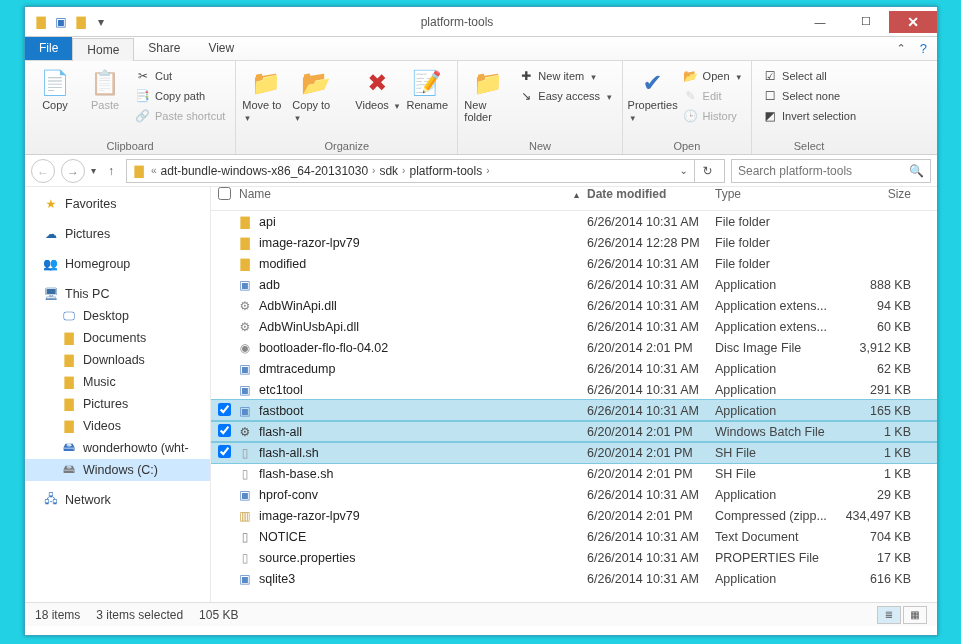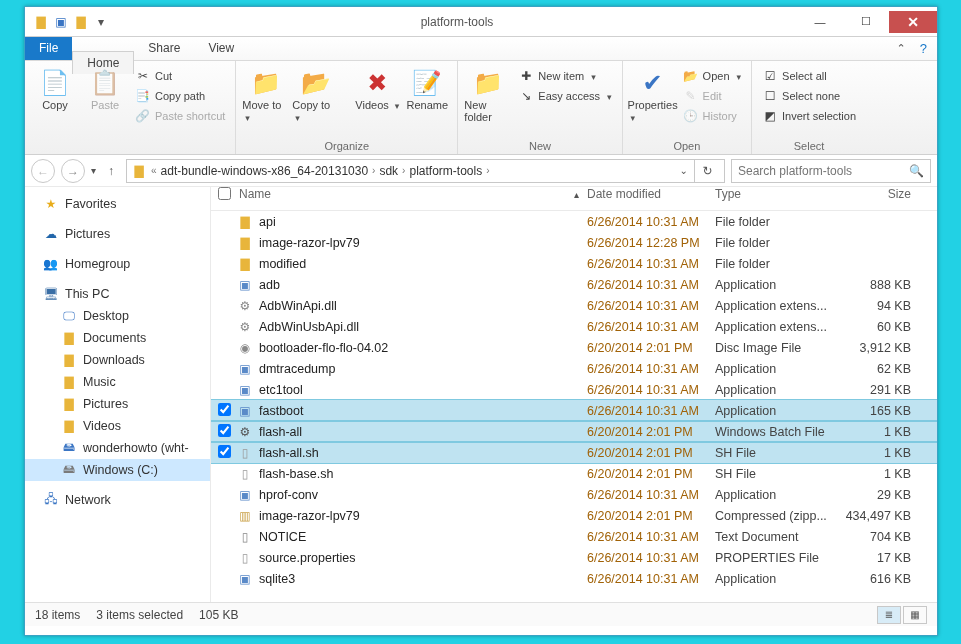--- a/index.html
+++ b/index.html
@@ -8,21 +8,21 @@
   .titlebar { height: 30px; background: #fff; display: flex; align-items: center; border-bottom: 1px solid #d0d0d0; }
   .qat { display:flex; align-items:center; gap:4px; padding:0 8px; }
   .qat-icon { width:16px; height:16px; display:flex; align-items:center; justify-content:center; font-size:12px; color:#555;}
   .title-text { flex:1; text-align:center; font-size:12px; color:#555; }
   .winbtns { display:flex; }
   .winbtn { width:46px; height:22px; display:flex; align-items:center; justify-content:center; font-size:11px; color:#333; }
   .winbtn.close { background:#c8504f; color:#fff; width:48px; font-size:14px; font-weight:bold;}
   .menubar { height:24px; display:flex; align-items:stretch; font-size:12px; border-bottom:1px solid #dadada; background: linear-gradient(#fff,#f8f8f8);}
   .menu-item { padding:4px 14px 8px; color:#444; cursor:default; }
   .file-tab { background:#1979ca; color:#fff; }
-  .home-tab { background:#f4f4f4; border-top:1px solid #d0d0d0; border-left:1px solid #d0d0d0; border-right:1px solid #d0d0d0; position:relative; top:14px; }
+  .home-tab { background:#f4f4f4; border-top:1px solid #d0d0d0; border-left:1px solid #d0d0d0; border-right:1px solid #d0d0d0; position:relative; top:1px; }
   .menu-right { margin-left:auto; display:flex; align-items:center; gap:14px; padding-right:10px; color:#1979ca;}
   .ribbon { height:94px; background:linear-gradient(#fdfdfd,#f0f0f0); border-bottom:1px solid #d0d0d0; display:flex;}
   .group { border-right:1px solid #dcdcdc; display:flex; flex-direction:column; padding:2px 6px 0;}
   .group-body { flex:1; display:flex; align-items:flex-start; gap:2px;}
   .group-label { text-align:center; font-size:11px; color:#6a6a6a; padding-bottom:2px;}
   .big-btn { display:flex; flex-direction:column; align-items:center; justify-content:flex-start; width:48px; padding-top:4px; font-size:11px; color:#444; height:76px;}
   .big-btn.disabled { color:#aaa; }
   .big-ico { width:32px; height:32px; display:flex; align-items:center; justify-content:center; font-size:24px;}
   .small-stack { display:flex; flex-direction:column; gap:2px; padding-top:4px; font-size:11px; color:#444;}
   .small-row { display:flex; align-items:center; gap:4px; padding:1px 4px;}
@@ -51,32 +51,32 @@
   .fav { color:#e8ac1a; }
   .cloud { color:#2266aa; }
   .pc { color:#3a6ea5; }
   .fld { color:#e8b53b; }
   .disk { color:#7a7a7a; }
   .list-area { flex:1; display:flex; flex-direction:column; }
   .cols { display:flex; align-items:flex-start; height:24px; border-bottom:1px solid #eaeaea; font-size:12px; color:#666;}
   .col-check { width:26px; text-align:center;}
   .col-name { flex:1; padding-left:2px; display:flex; align-items:center; gap:90px;}
   .sort-arrow { color:#555; font-size:10px; margin-left:auto; margin-right:8px;}
-  .col-date { width:128px; }
+  .col-date { width:128px;font-weight:bold; }
   .col-type { width:128px; }
   .col-size { width:76px; text-align:right; padding-right:8px;}
   .col-scroll { width:18px; }
   .rows { flex:1; overflow:auto; font-size:12.5px; }
   .row { display:flex; align-items:center; height:21px; padding-left:0;}
   .row.selected { background:#bfe3f1; outline:1px solid #7fc9e0;}
   .r-check { width:26px; text-align:center; }
   .r-check input { visibility:hidden; }
   .row:hover .r-check input, .row.selected .r-check input { visibility:visible; }
   .r-name { flex:1; display:flex; align-items:center; gap:6px; color:#222; }
-  .r-date { width:128px; color:#a16207; }
+  .r-date { width:128px; color:#404040; }
   .r-type { width:128px; color:#444; overflow:hidden; text-overflow:ellipsis; white-space:nowrap;}
   .r-size { width:76px; text-align:right; padding-right:8px; color:#444;}
   .r-scroll { width:18px; }
   .file-ico { width:16px; height:16px; display:flex; align-items:center;justify-content:center; font-size:12px;}
   .folder-ico { color:#e8b53b; }
   .app-ico { color:#5a8ac8; }
   .status { height:24px; border-top:1px solid #e0e0e0; display:flex; align-items:center; font-size:12px; color:#444; padding:0 10px; gap:16px; background:#fafafa;}
   .status-right { margin-left:auto; display:flex; gap:2px;}
   .view-btn { width:24px; height:18px; border:1px solid #c8c8c8; display:flex; align-items:center; justify-content:center; font-size:10px; color:#555;}
   .view-btn.active { background:#d8ecf7;}
@@ -131,20 +131,21 @@
           <div class="small-row">
               <span class="si">📑</span>
               <span>Copy path</span>
             </div>
           <div class="small-row disabled">
               <span class="si" style="opacity:.45">🔗</span>
               <span>Paste shortcut</span>
             </div>
         </div>
       </div>
+      <div class="group-label">Clipboard</div>
     </div>
     <div class="group">
       <div class="group-body">
         <div class="big-btn">
             <div class="big-ico" style="color:#e8b53b">📁</div>
             <span><span>Move to</span> <span class="caret"></span></span>
           </div>
         <div class="big-btn">
             <div class="big-ico" style="color:#e8b53b">📂</div>
             <span><span>Copy to</span> <span class="caret"></span></span>

